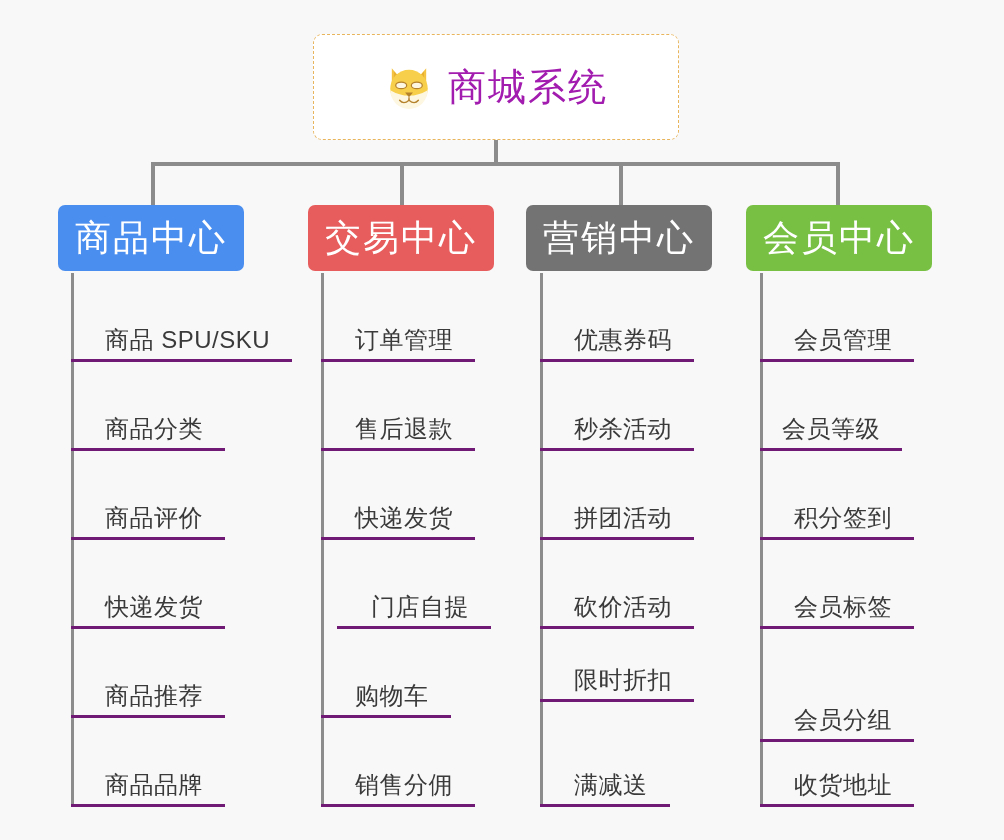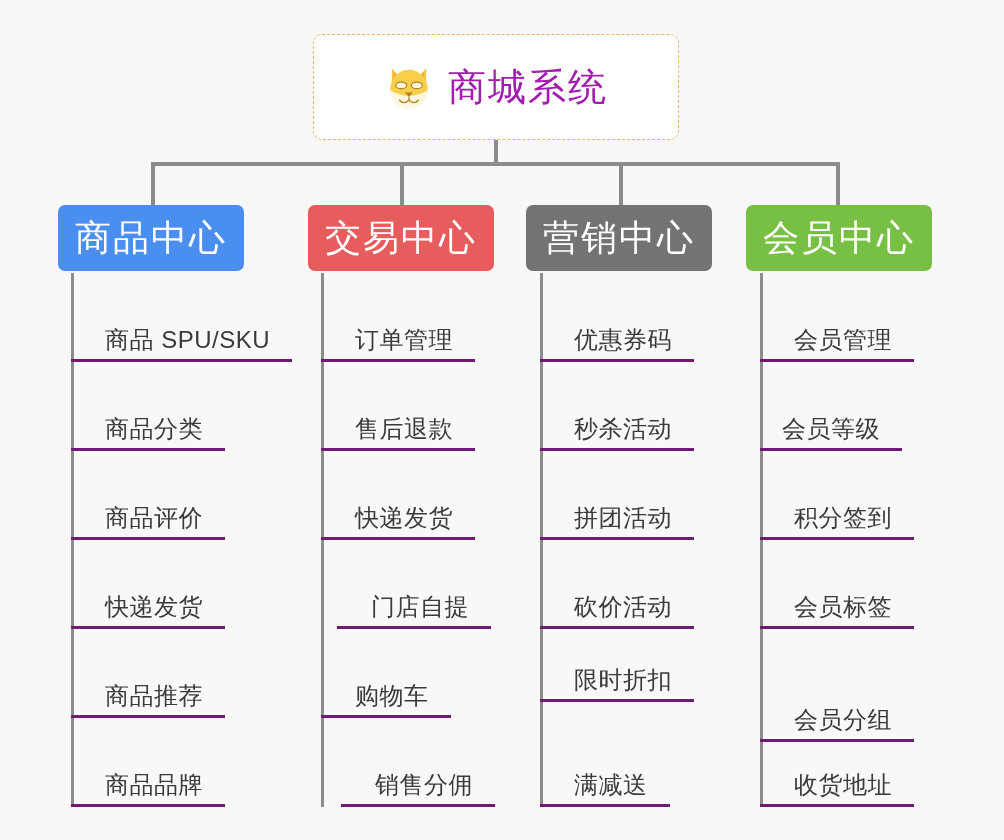--- a/index.html
+++ b/index.html
@@ -185,21 +185,21 @@
     </div>
     <div class="leaf-item" style="top:178px;">
       <span class="leaf-label">快递发货</span>
     </div>
     <div class="leaf-item" style="top:267px;margin-left:16px;">
       <span class="leaf-label">门店自提</span>
     </div>
     <div class="leaf-item" style="top:356px;">
       <span class="leaf-label">购物车</span>
     </div>
-    <div class="leaf-item" style="top:445px;margin-left:20px;">
+    <div class="leaf-item" style="top:445px;">
       <span class="leaf-label">销售分佣</span>
     </div>
   </div>
 
   <div class="leaf-col" style="left:540px;">
     <div class="leaf-trunk" style="height: 534px; background: rgb(140, 140, 140);"></div>
     <div class="leaf-item" style="top:0px;">
       <span class="leaf-label">优惠券码</span>
     </div>
     <div class="leaf-item" style="top:89px;">

